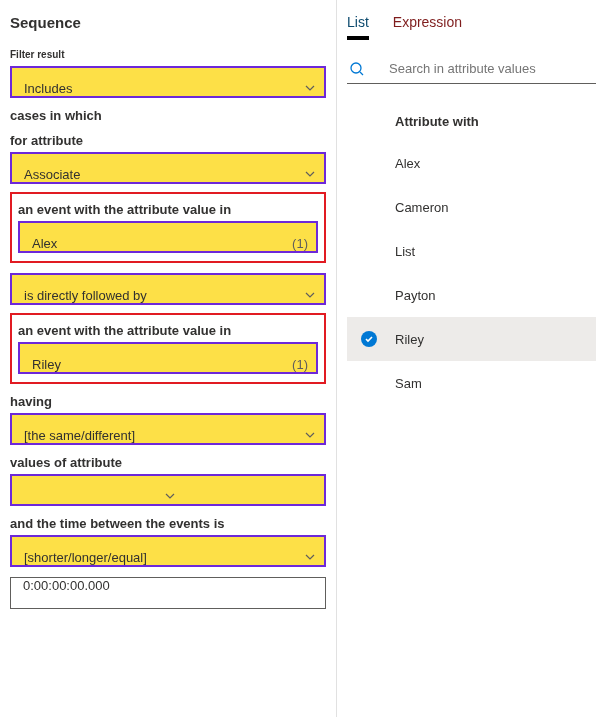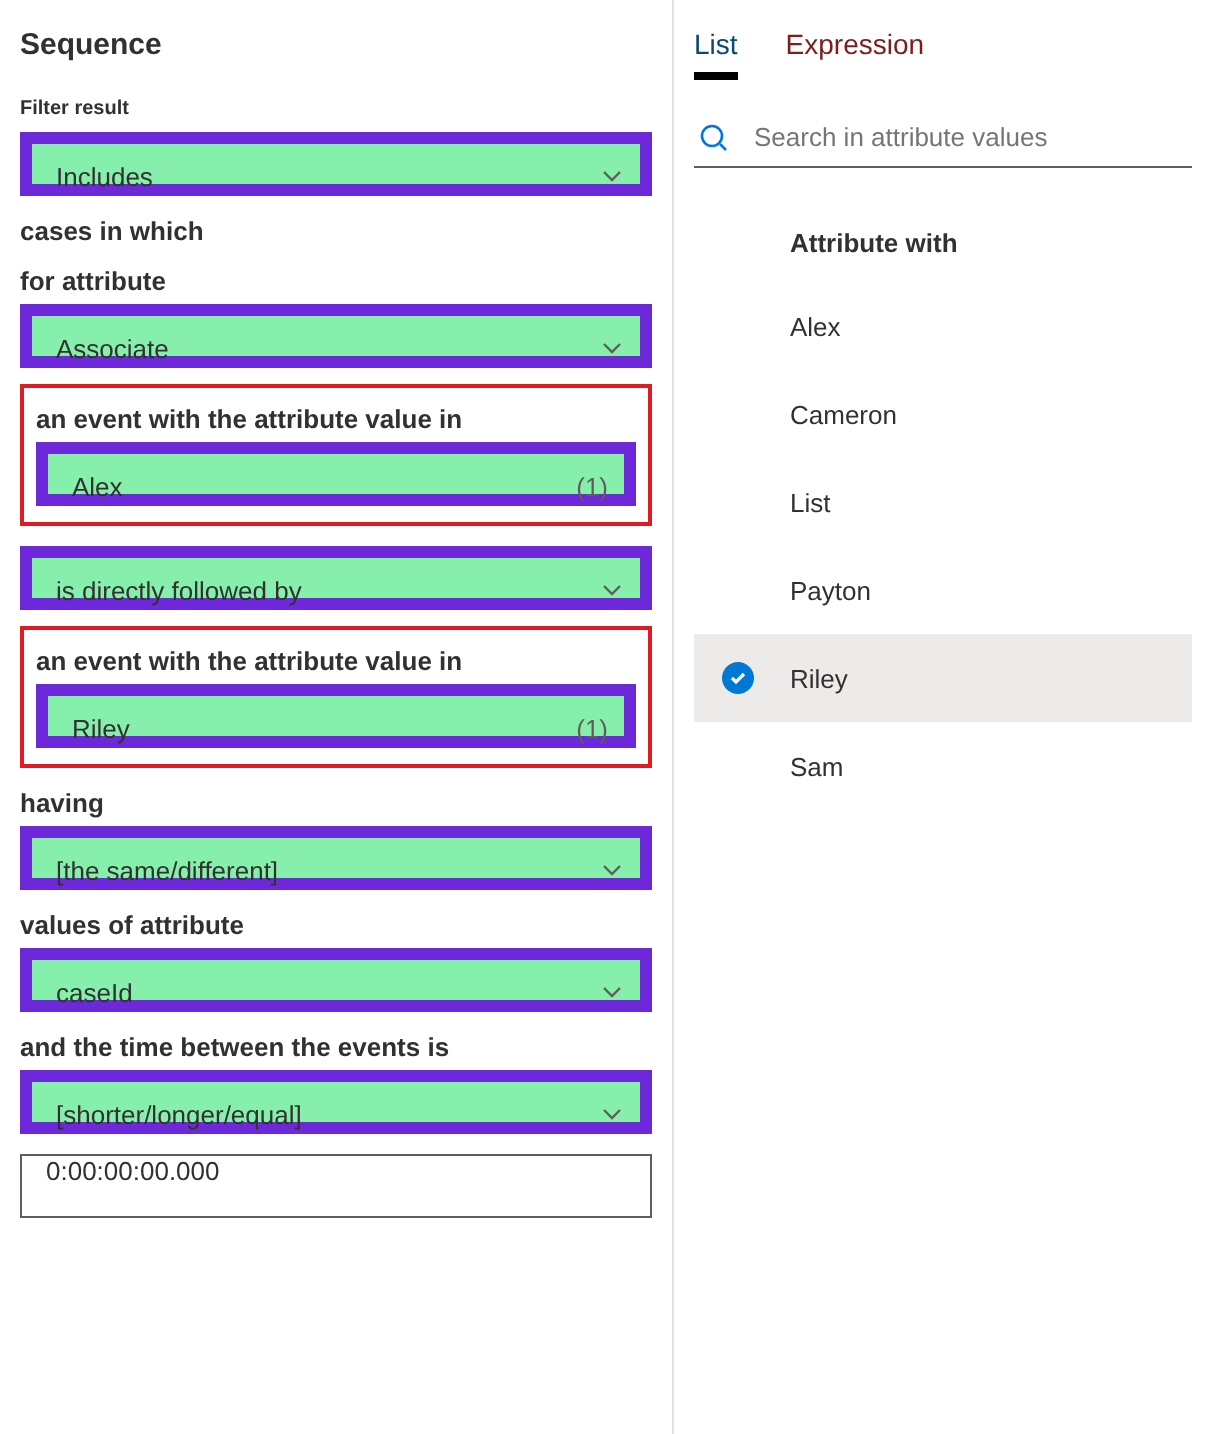--- a/index.html
+++ b/index.html
@@ -34,22 +34,22 @@
     margin: 12px 0 6px 0;
   }
   .sub-label {
     font-size: 13px;
     font-weight: 600;
     margin: 10px 0 4px 0;
   }
   .select-box {
     width: 100%;
     height: 32px;
-    border: 6px solid #6d28d9;
-    background: #86efac;
+    border: 2px solid #6d28d9;
+    background: #fde047;
     display: flex;
     align-items: center;
     justify-content: space-between;
     padding: 12px 8px 0 12px;
     font-size: 13px;
     color: #323130;
     cursor: pointer;
   }
   .select-box span:first-child { flex: 1; }
   .chevron {
@@ -93,21 +93,21 @@
   .tab.active {
     font-weight: 400;
     border-bottom: 4px solid #000000;
     color: #0c4a6e;
   }
   .search-row {
     display: flex;
     align-items: center;
     border-bottom: 1px solid #605e5c;
     padding: 4px 2px 6px 2px;
-    gap: 10px;
+    gap: 22px;
     margin-bottom: 24px;
   }
   .search-row input {
     border: none;
     outline: none;
     font-size: 13px;
     flex: 1;
     color: #605e5c;
   }
   .search-icon svg { display:block; }
@@ -203,21 +203,20 @@
     <span>[the same/different]</span>
     <span class="chevron">
       <svg width="12" height="12" viewBox="0 0 12 12">
           <path d="M2 4l4 4 4-4" stroke="#605e5c" stroke-width="1.2" fill="none"></path>
         </svg>
     </span>
   </div>
 
   <div class="sub-label">values of attribute</div>
   <div class="select-box">
-    <span>caseId</span>
     <span class="chevron">
       <svg width="12" height="12" viewBox="0 0 12 12">
           <path d="M2 4l4 4 4-4" stroke="#605e5c" stroke-width="1.2" fill="none"></path>
         </svg>
     </span>
   </div>
 
   <div class="sub-label">and the time between the events is</div>
   <div class="select-box">
     <span>[shorter/longer/equal]</span>

